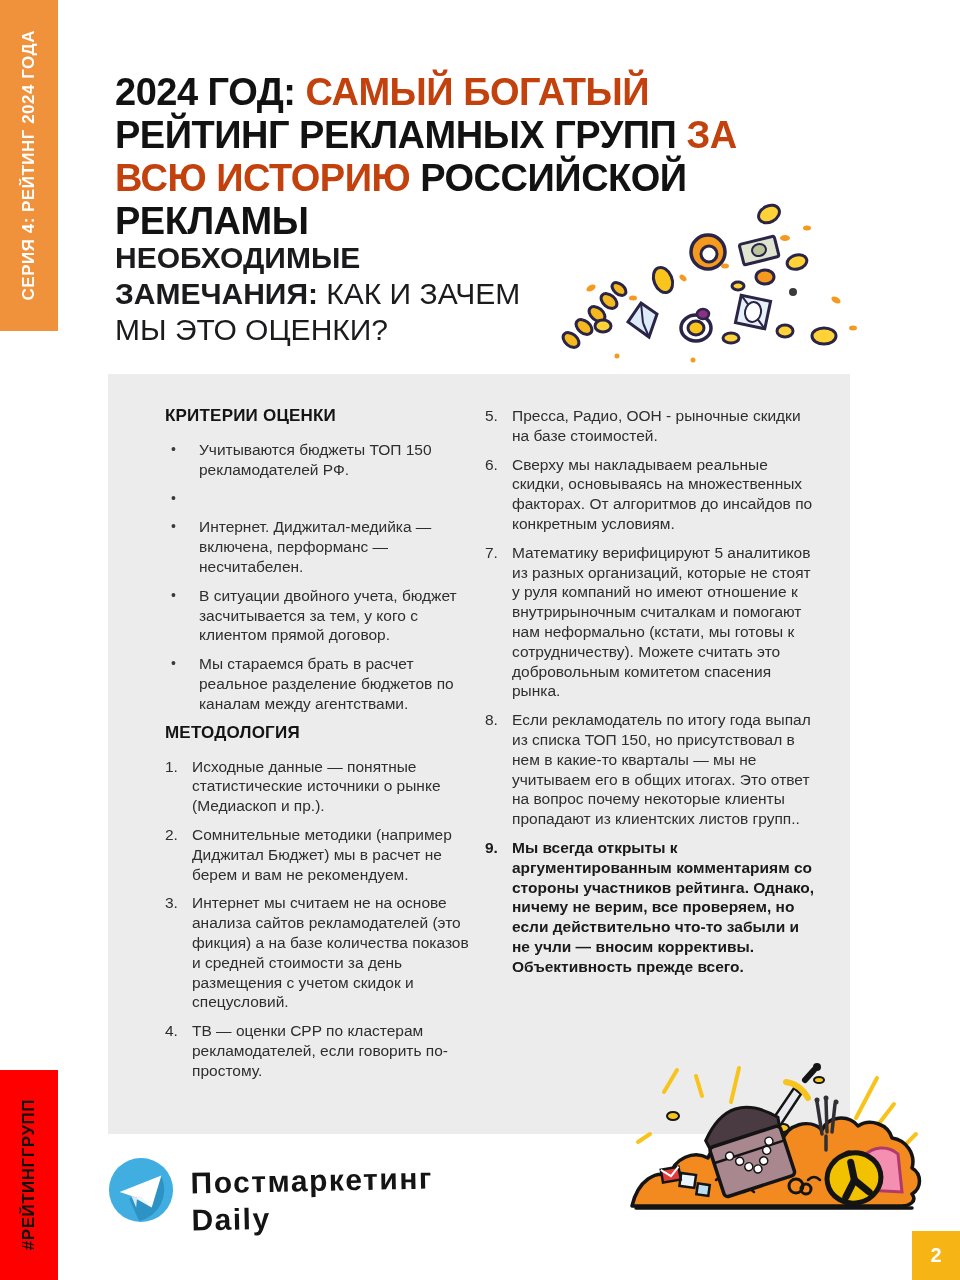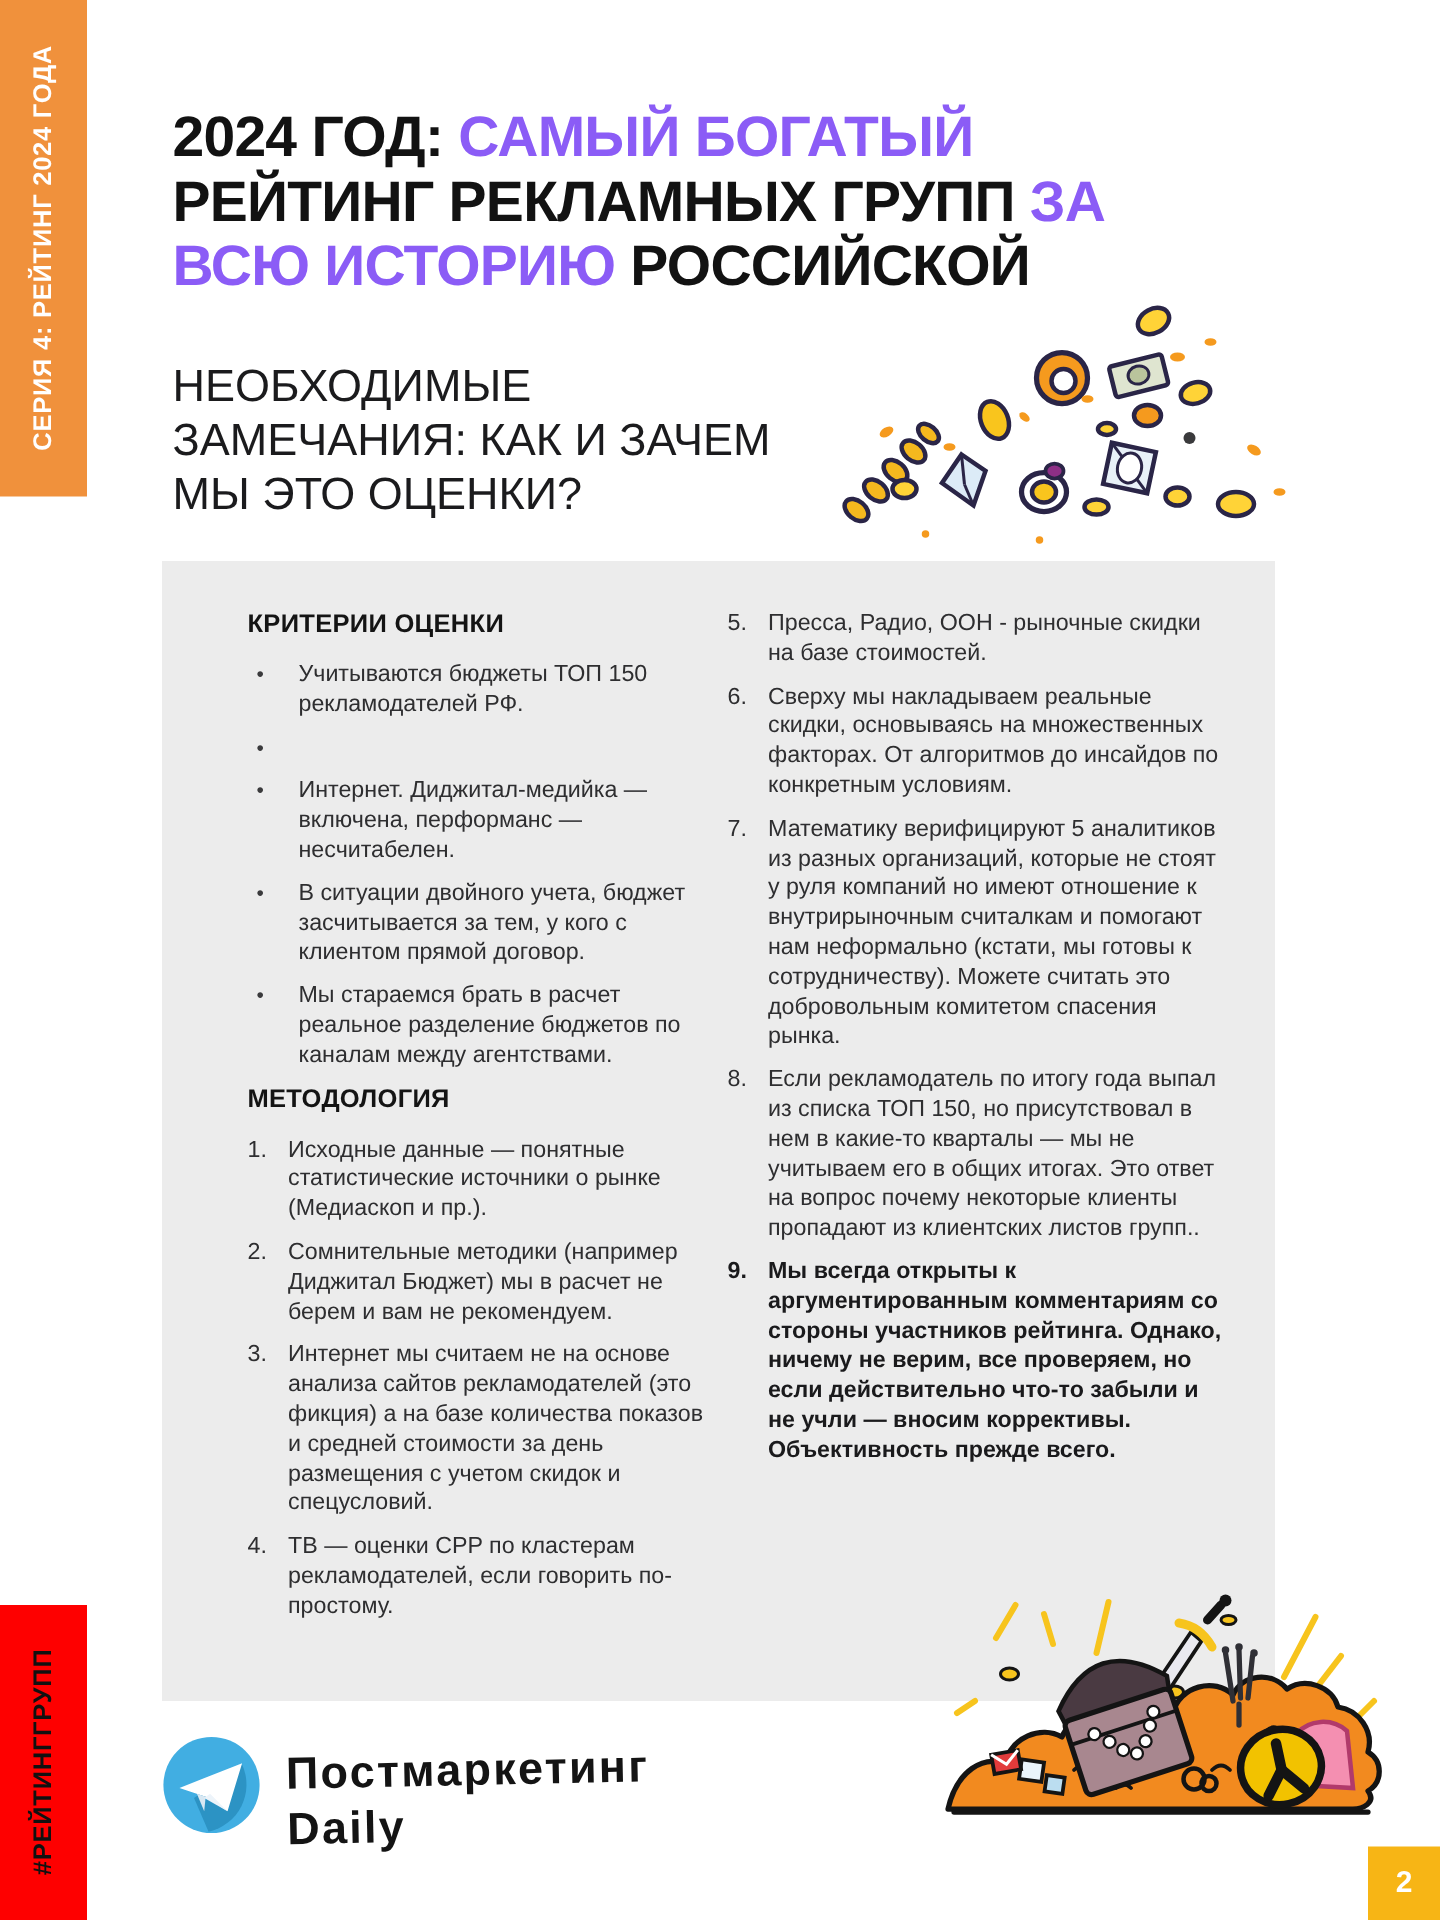--- a/index.html
+++ b/index.html
@@ -13,24 +13,24 @@
   .banner-bottom{top:1070px;height:210px;background:#FE0000;}
   .vtext{
     writing-mode:vertical-rl;transform:rotate(180deg);
     font-weight:bold;font-size:17px;letter-spacing:.5px;white-space:nowrap;
   }
   .banner-top .vtext{color:#ffffff;}
   .banner-bottom .vtext{color:#111111;}
   
   .title{position:absolute;left:115px;top:46px;width:760px;font-weight:bold;
          font-size:38px;line-height:43px;letter-spacing:-.5px;color:#121212;}
-  .title .red{color:#8b5cf6;}
+  .title .red{color:#c2410c;}
   .subtitle{position:absolute;left:115px;top:240px;width:520px;
             font-size:30px;line-height:36px;color:#1b1b1d;font-weight:normal;}
-  .subtitle .b{font-weight:normal;margin-top:21px;}
+  .subtitle .b{font-weight:bold;margin-top:21px;}
   
   .panel{position:absolute;left:108px;top:374px;width:742px;height:760px;
          background:#ECECEC;display:flex;gap:7px;padding:32px 16px 0 57px;box-sizing:border-box;}
   .col-left{width:313px;flex:none;}
   .col-right{width:332px;flex:none;}
   .sec-heading{font-size:17px;font-weight:bold;color:#141414;margin:0 0 14px 0;letter-spacing:.2px;}
   .sec-heading.m{margin-top:6px;}
   ul.blist,ol.nlist{list-style:none;margin:0;padding:0;font-size:15.5px;line-height:19.8px;color:#2e2e30;}
   .blist li,.nlist li{display:flex;margin:0 0 9px 0;}
   .blist .mark{flex:none;width:28px;padding-left:6px;font-size:14px;color:#3a3a3c;}
@@ -54,20 +54,21 @@
   <span class="vtext">СЕРИЯ 4: РЕЙТИНГ 2024 ГОДА</span>
 </div>
 <div class="banner banner-bottom">
   <span class="vtext">#РЕЙТИНГГРУПП</span>
 </div>
 
 <h1 class="title">
   <div><span>2024 ГОД: </span><span class="red">САМЫЙ БОГАТЫЙ</span></div>
   <div><span>РЕЙТИНГ РЕКЛАМНЫХ ГРУПП </span><span class="red">ЗА</span></div>
   <div><span class="red">ВСЮ ИСТОРИЮ </span><span>РОССИЙСКОЙ</span></div>
+  <div><span>РЕКЛАМЫ</span></div>
 </h1>
 
 <div class="subtitle">
   <div><span class="b">НЕОБХОДИМЫЕ</span></div>
   <div><span class="b">ЗАМЕЧАНИЯ:</span><span> КАК И ЗАЧЕМ</span></div>
   <div><span>МЫ ЭТО ОЦЕНКИ?</span></div>
 </div>
 
 <svg class="art-top" viewBox="0 0 392 222">
   <g stroke="#2A2547" stroke-width="3" fill="#F5B81E">

